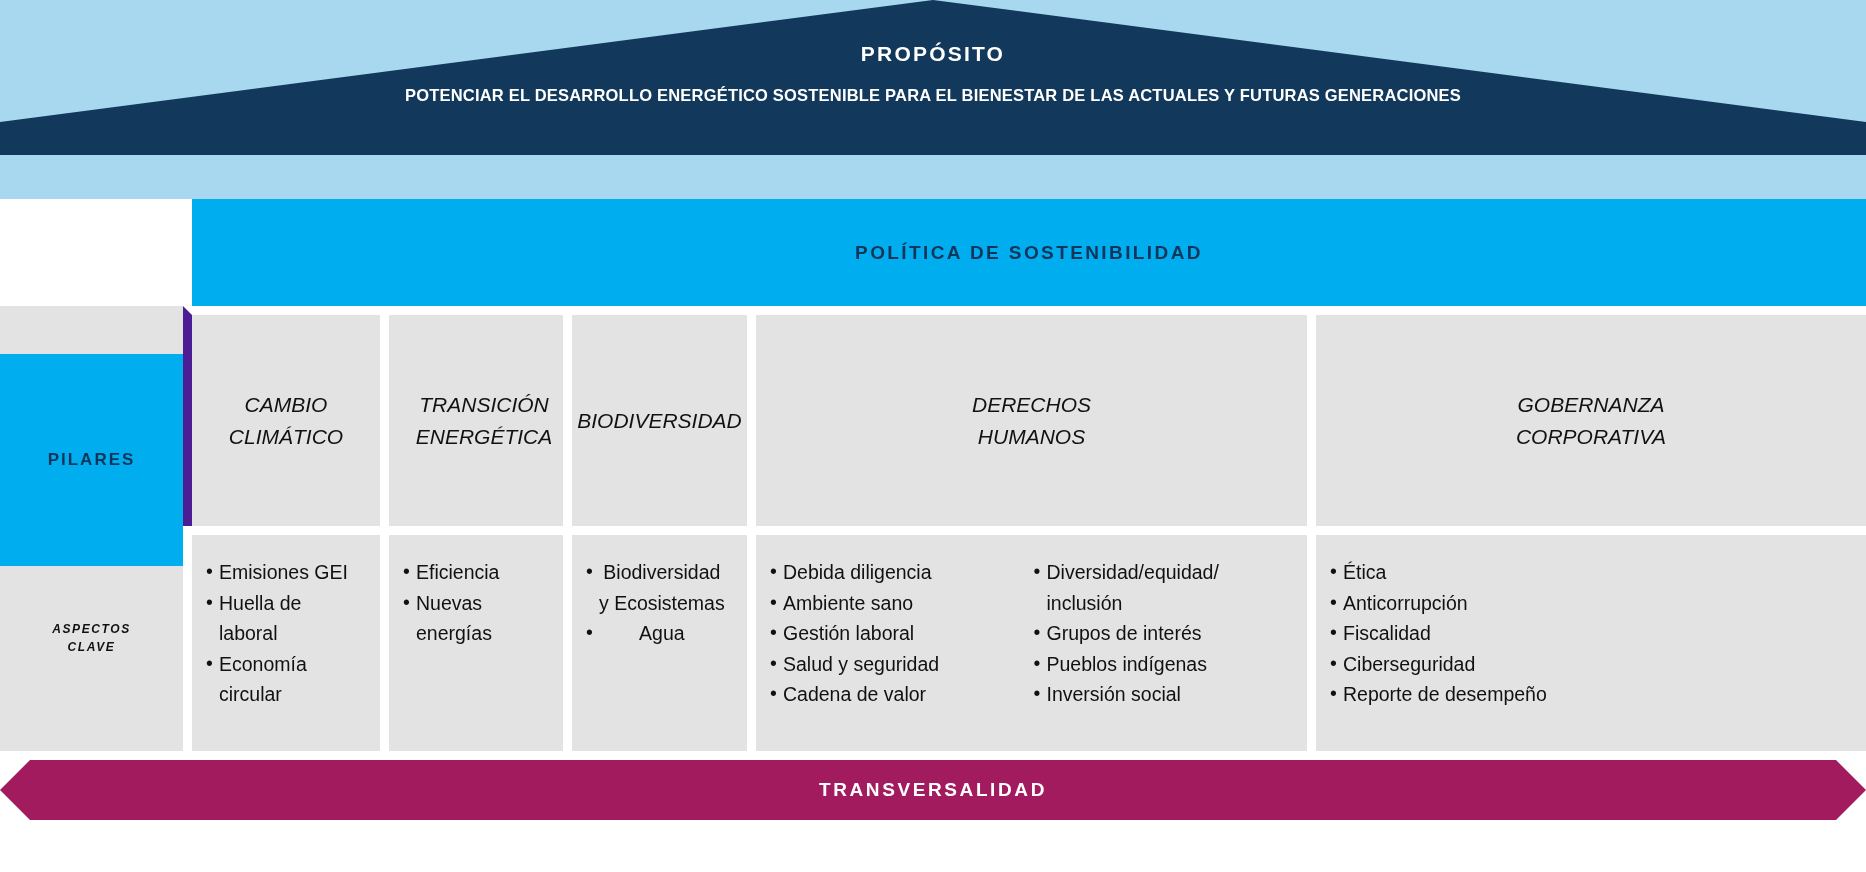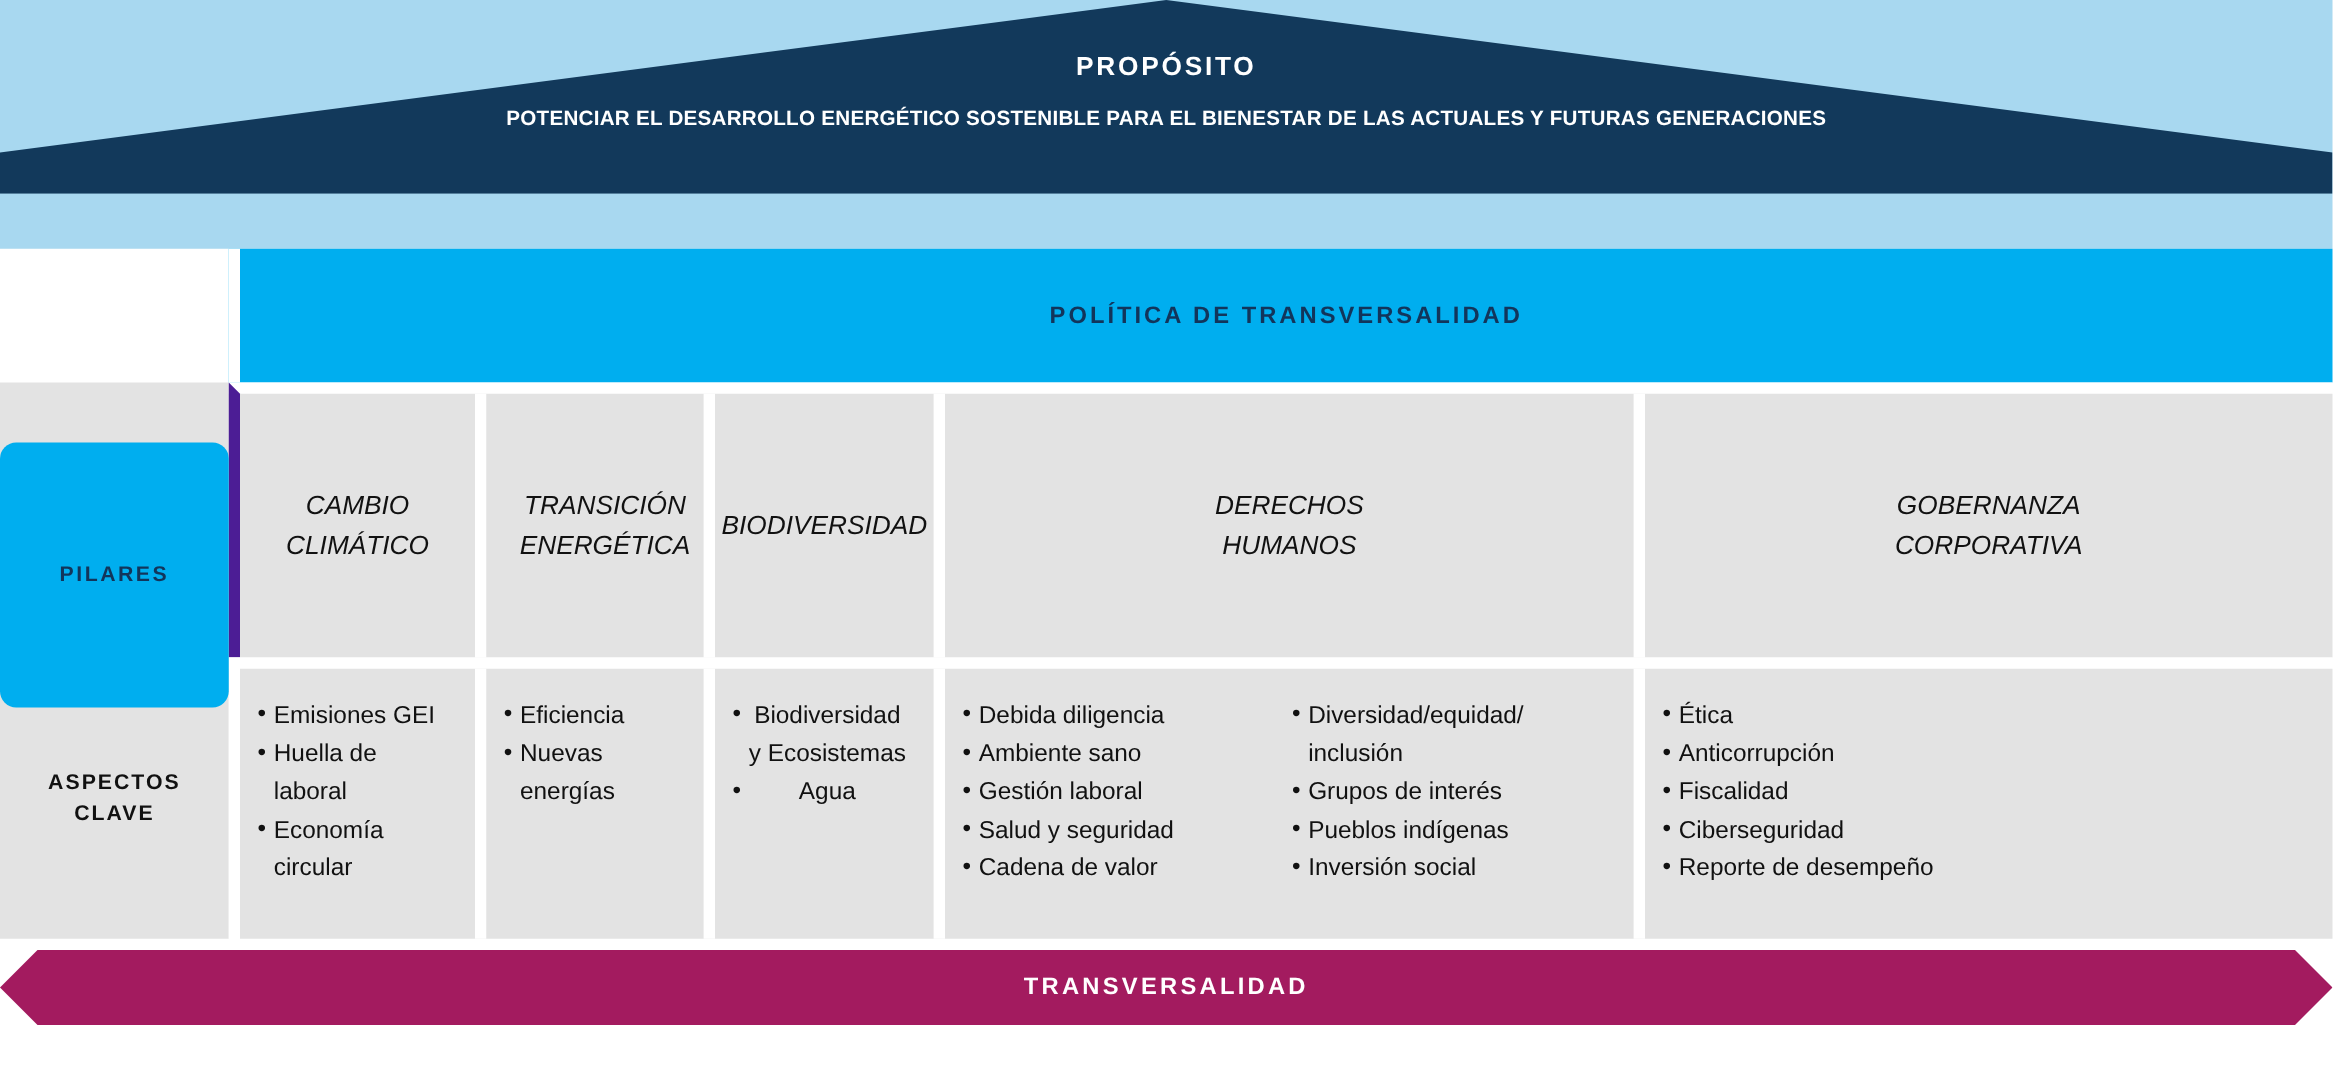--- a/index.html
+++ b/index.html
@@ -84,29 +84,29 @@
     justify-content: center;
     text-align: center;
     box-sizing: border-box;
   }
   .label-cyan {
     background: #00aeef;
     color: #12355b;
     font-weight: bold;
     letter-spacing: 2px;
     font-size: 17px;
-    border-radius: 13px;
   }
   .label-grey {
     background: #e3e3e3;
     color: #111111;
     font-weight: bold;
     letter-spacing: 1.6px;
-    font-size: 17px;
+    font-size: 12px;
     line-height: 1.45;
+    font-style: italic;
   }
 
   
   .row-policy { height: 107px; }
   .policy-band {
     flex: 1;
     background: #00aeef;
     color: #12355b;
     display: flex;
     align-items: center;
@@ -258,21 +258,21 @@
   </div>
 
   <div class="grid">
 
     <div class="row row-policy">
       <div class="label-cell label-cyan" style="height:212px; position:absolute; left:0; top:155px;">
         <span>PILARES</span>
       </div>
       <div class="label-cell" style="background:transparent;"></div>
       <div class="policy-band">
-        <span>POLÍTICA DE TRANSVERSALIDAD</span>
+        <span>POLÍTICA DE SOSTENIBILIDAD</span>
       </div>
     </div>
 
 
     <div class="row row-topics">
       <div class="label-cell label-grey">
         <span style="white-space: pre-line;">TEMAS DE
 PRIORIDAD
 ESTRATÉGICA</span>
       </div>

